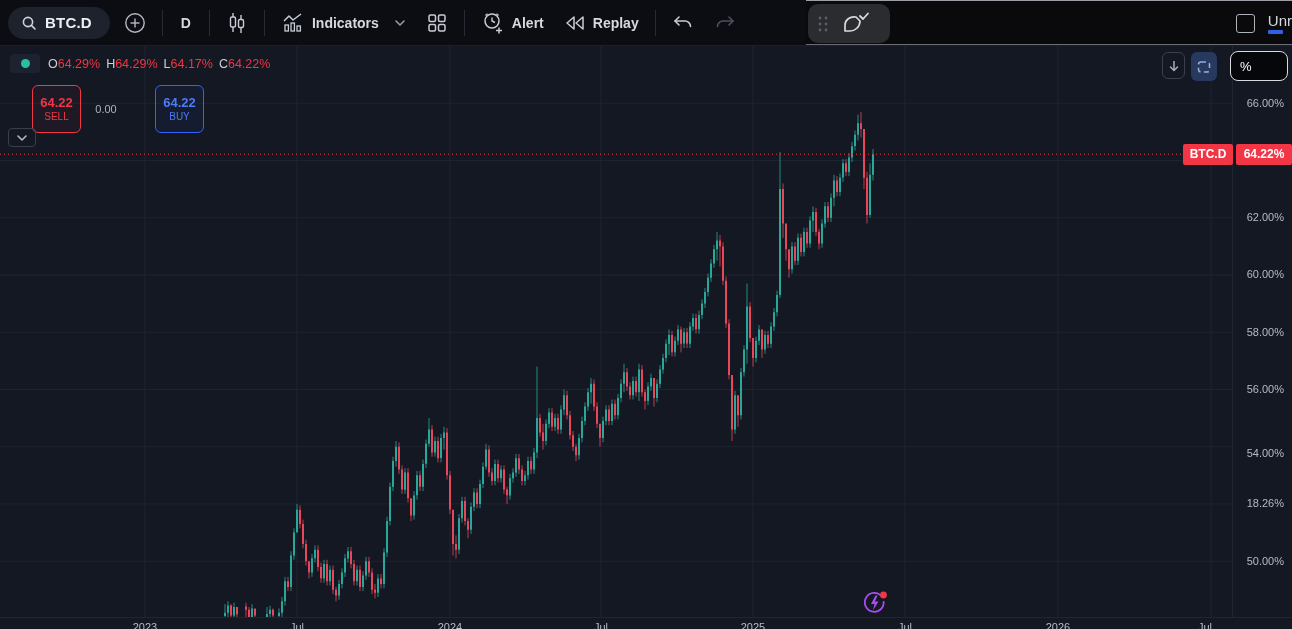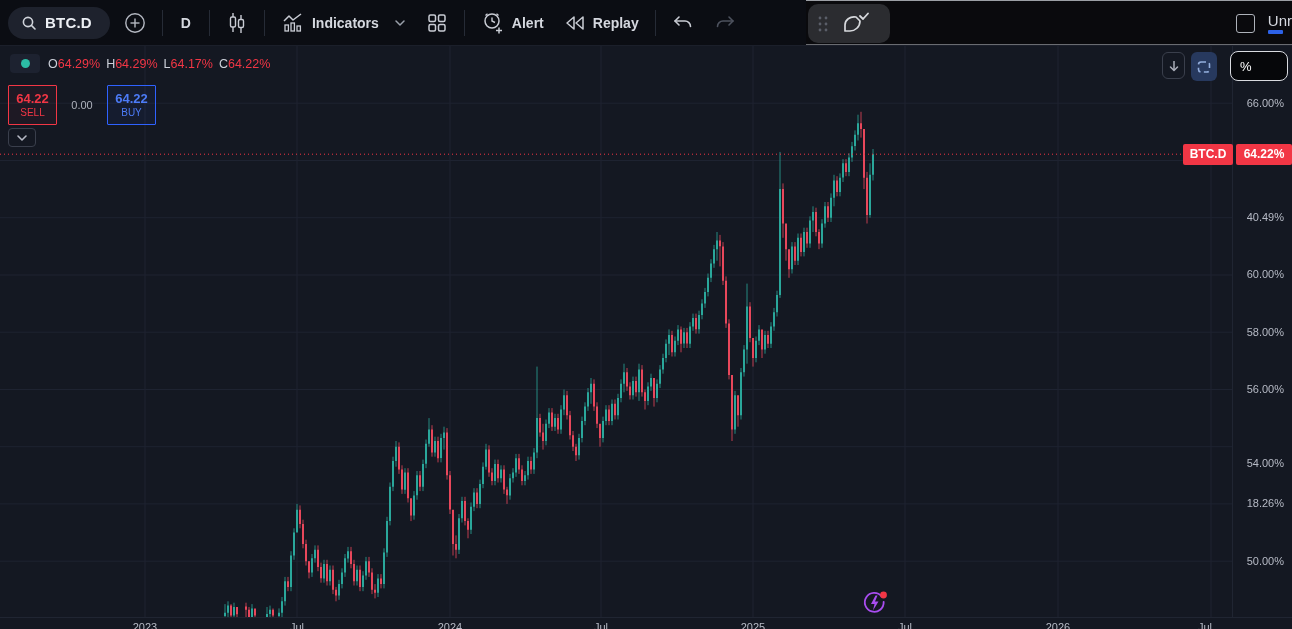--- a/index.html
+++ b/index.html
@@ -42,22 +42,22 @@
     font-size:12.5px; z-index:5; }
   #status-pill { width:30px; height:19px; background:#1d2230; border-radius:4px;
     display:flex; align-items:center; justify-content:center; margin-right:8px; cursor:pointer; }
   #status-dot { width:9px; height:9px; border-radius:50%; background:#2cbda5; }
   .ohlc-item { margin-right:6px; }
   .ohlc-item .k { color:#cdd1da; }
   .ohlc-item .v { color:#f23645; }
 
   
   #trade-panel { position:absolute; left:8px; top:39px; display:flex; align-items:center; z-index:5; }
-  .trade-btn { width:49px; height:40px; border-radius:1px; display:flex; flex-direction:column;
-    align-items:center; justify-content:center; line-height:1.1; cursor:pointer; }
+  .trade-btn { width:49px; height:48px; border-radius:6px; display:flex; flex-direction:column;
+    align-items:center; justify-content:center; line-height:1.1; cursor:pointer;margin-left:24px; }
   #sell-btn { border:1px solid #f23645; background:rgba(242,54,69,.05); color:#f23645; }
   #buy-btn  { border:1px solid #2f62ff; background:rgba(47,98,255,.06); color:#4c7bf7; }
   .trade-btn .price { font-size:13px; font-weight:bold; }
   .trade-btn .side  { font-size:10px; margin-top:1px; }
   #spread { width:50px; text-align:center; color:#aeb2bc; font-size:11px; }
   #collapse-btn { position:absolute; left:8px; top:82px; width:28px; height:19px;
     border:1px solid #3a3f4c; border-radius:4px; display:flex; align-items:center;
     justify-content:center; cursor:pointer; z-index:5; }
 
   
@@ -300,25 +300,25 @@
       <path d="M25.5 9.5 A11.5 11.5 0 1 0 28 16" fill="none" stroke="#a94df0" stroke-width="2.2" stroke-linecap="round" transform="translate(1.7,1.7) scale(0.82)"></path>
       <polygon points="16.5,8.5 12,17 15.5,17 14,23.5 19.5,14.5 16,14.5 18.5,8.5" fill="#a94df0"></polygon>
       <circle cx="24.5" cy="8" r="3.4" fill="#f23645"></circle>
     </svg>
   </div>
 </div>
 
 <div id="price-axis">
     <div class="p-tick" style="top: 50.7431px;">66.00%</div>
     <div class="p-tick" style="top: 107.986px;">64.00%</div>
-    <div class="p-tick" style="top: 165.229px;">40.49%</div>
+    <div class="p-tick" style="top: 165.229px;">62.00%</div>
     <div class="p-tick" style="top: 222.472px;">60.00%</div>
     <div class="p-tick" style="top: 279.716px;">58.00%</div>
     <div class="p-tick" style="top: 336.959px;">56.00%</div>
-    <div class="p-tick" style="top: 411px;">54.00%</div>
+    <div class="p-tick" style="top: 401px;">54.00%</div>
     <div class="p-tick" style="top: 451.445px;">18.26%</div>
     <div class="p-tick" style="top: 508.688px;">50.00%</div>
   </div>
 <div id="percent-box">
   <span>%</span>
 </div>
 <div id="price-badge" style="top: 143.689px;">
   <div class="badge-cell" id="badge-sym">BTC.D</div>
   <div class="badge-cell" id="badge-price">64.22%</div>
 </div>

